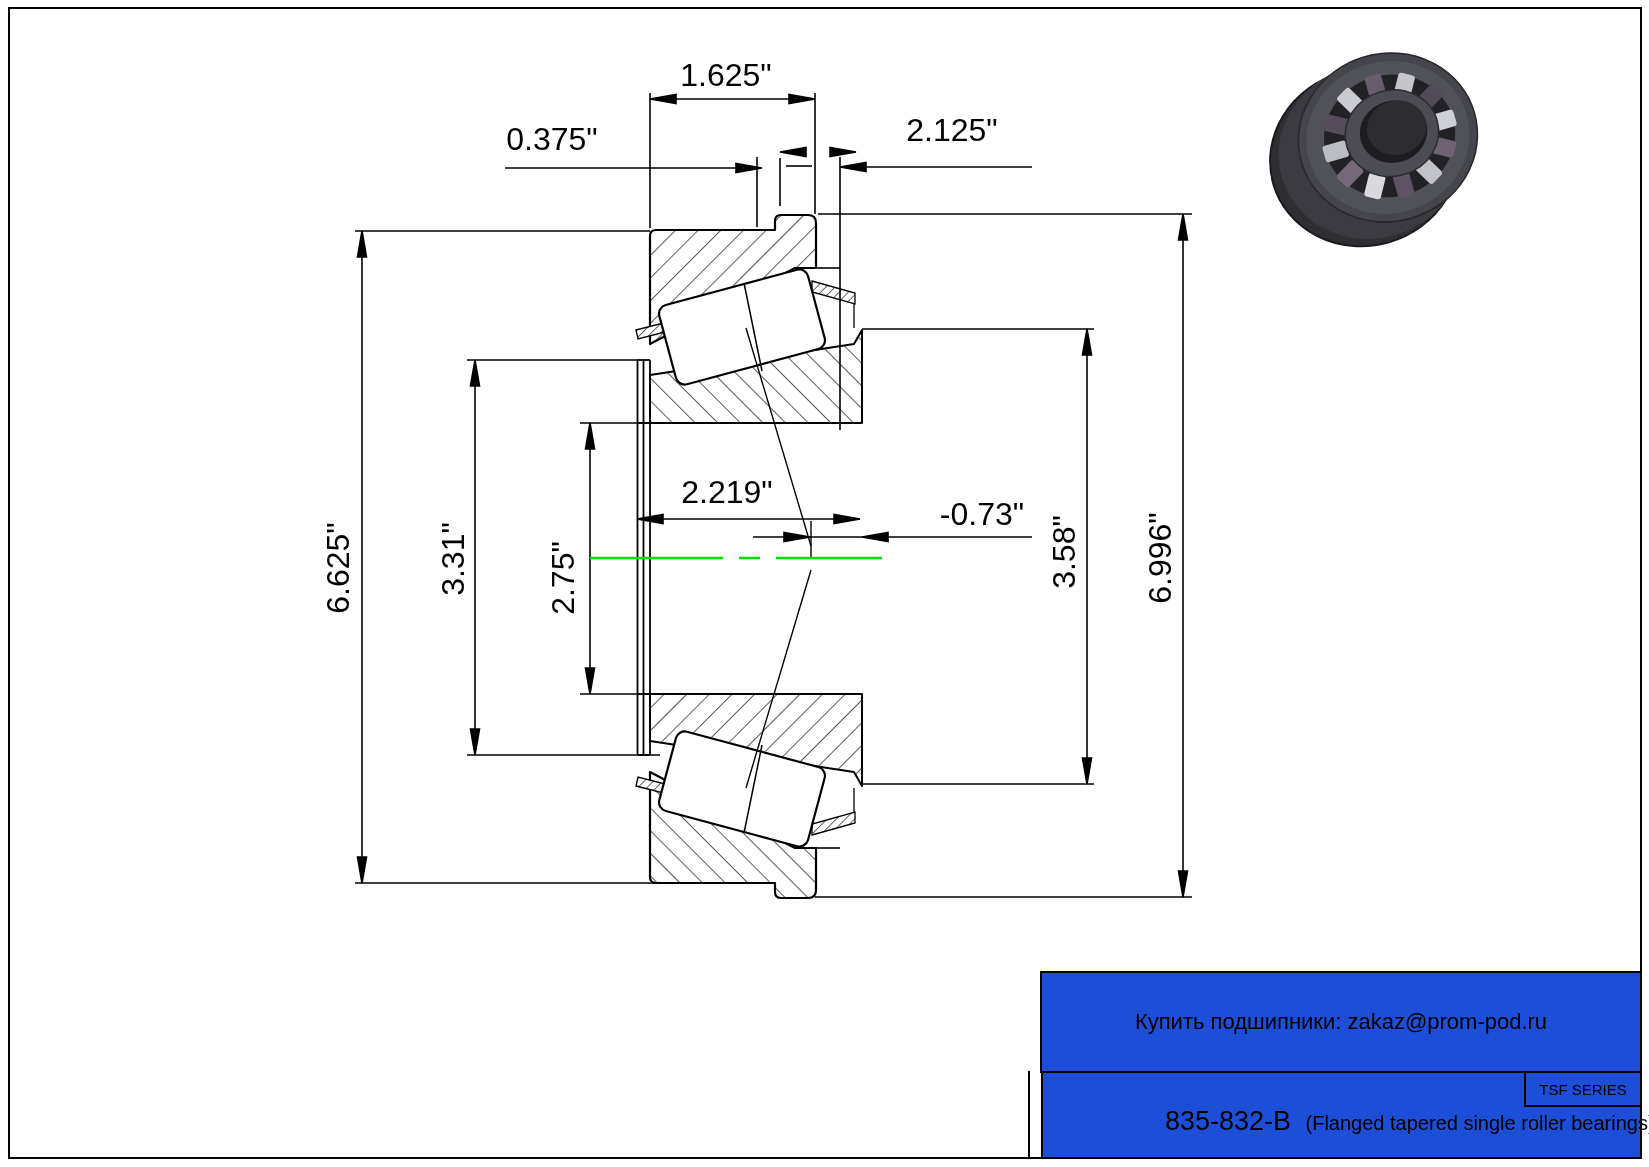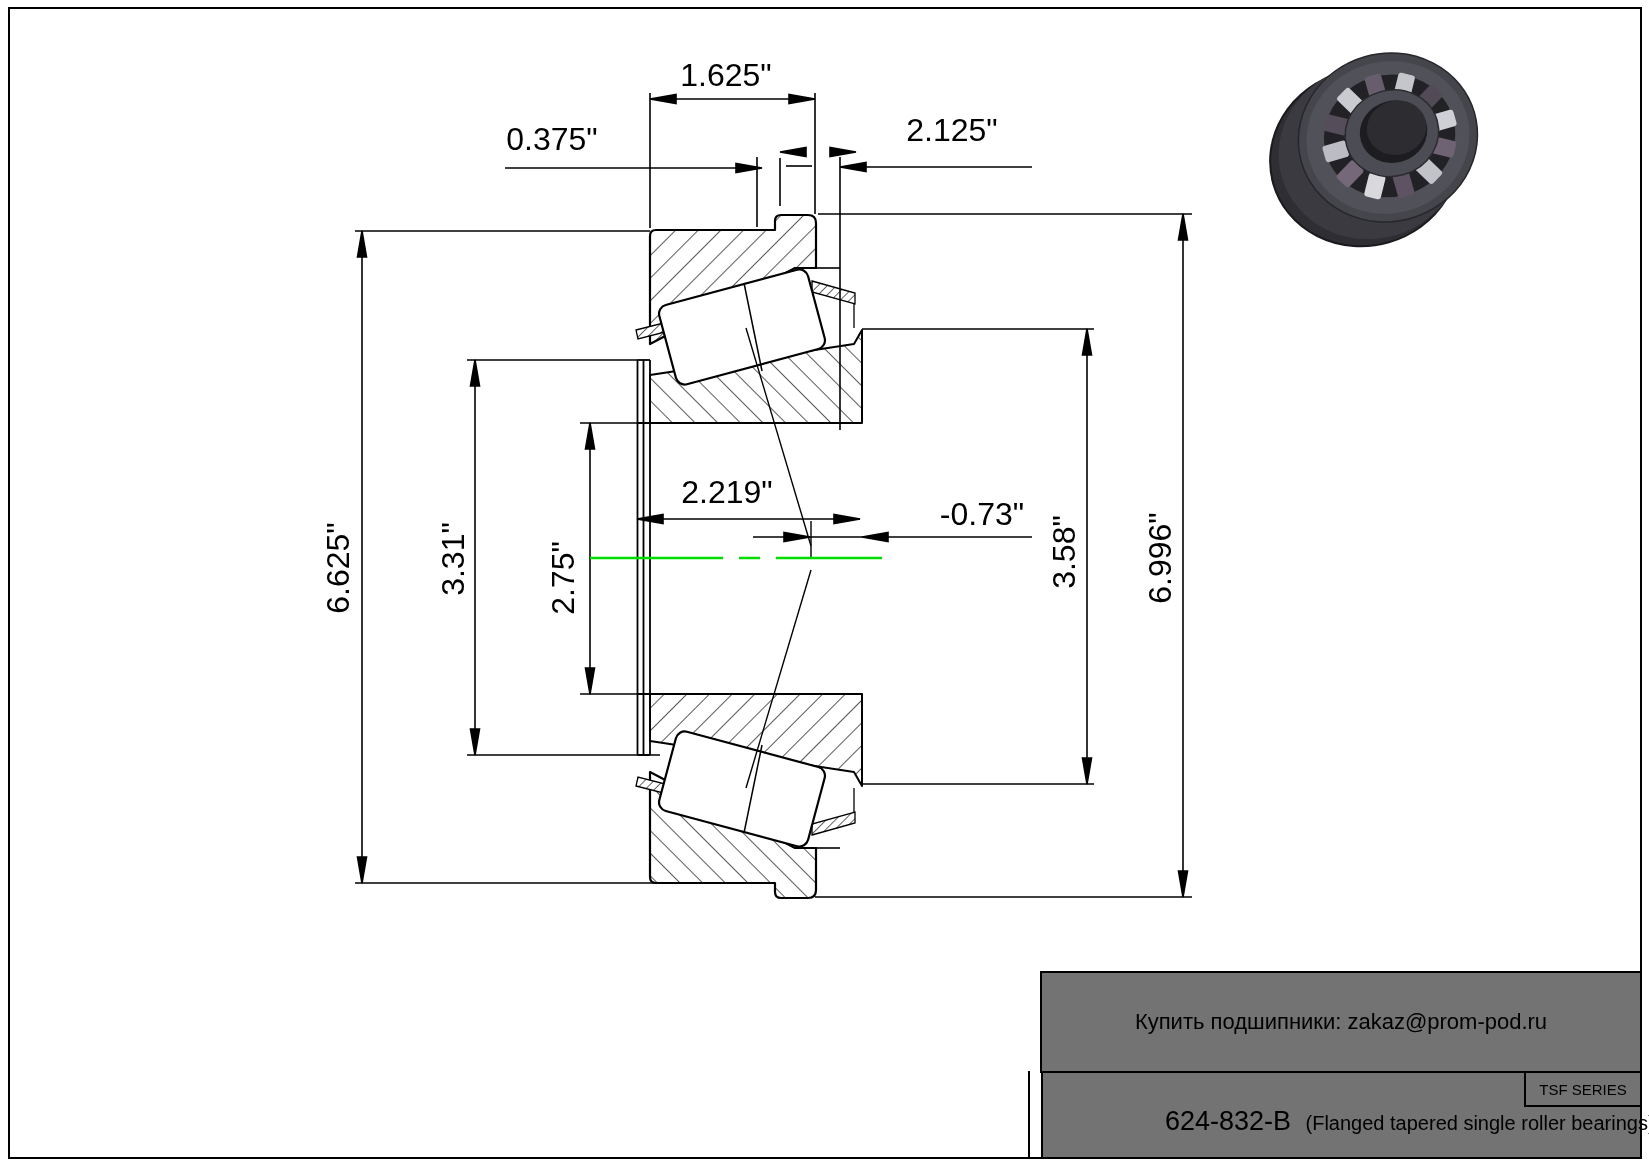--- a/index.html
+++ b/index.html
@@ -5,21 +5,21 @@
   html,body{margin:0;padding:0;background:#ffffff;}
   #sheet{position:relative;width:1649px;height:1167px;background:#ffffff;overflow:hidden;
          font-family:"Liberation Sans",sans-serif;color:#000;}
   #sheet-border{position:absolute;left:8px;top:7px;width:1634px;height:1152px;
          border:2px solid #000;box-sizing:border-box;}
   svg{position:absolute;left:0;top:0;}
   .dim-label{position:absolute;font-size:32px;line-height:1;white-space:nowrap;
          transform:translate(-50%,-50%);z-index:5;}
   .dim-label.v{transform:translate(-50%,-50%) rotate(-90deg);}
   
-  .tb-box{position:absolute;border:2px solid #000;box-sizing:border-box;background:#737373;}
+  .tb-box{position:absolute;border:2px solid #000;box-sizing:border-box;background:#1d4ed8;}
   #tb-note{left:1040px;top:971px;width:602px;height:102px;display:flex;align-items:center;
          justify-content:center;font-size:22px;}
   #tb-row2{left:1041px;top:1071px;width:601px;height:88px;}
   #tb-extra{position:absolute;left:1028px;top:1071px;height:88px;border-left:2px solid #000;}
   #tb-part-cell{left:1041px;top:1071px;width:112px;height:88px;display:flex;flex-direction:column;
          align-items:center;justify-content:center;font-size:28px;line-height:31px;}
   #tb-series{left:1524px;top:1071px;width:118px;height:36px;display:flex;align-items:center;
          justify-content:center;font-size:15px;}
   #tb-value{position:absolute;left:1165px;top:1106px;white-space:nowrap;z-index:4;}
   #tb-value .pn{font-size:27px;}
@@ -203,20 +203,20 @@
   <div class="dim-label v" style="left:563px;top:578px;">2.75"</div>
   <div class="dim-label v" style="left:1064px;top:552px;">3.58"</div>
   <div class="dim-label v" style="left:1160px;top:558px;">6.996"</div>
 
   <div class="tb-box" id="tb-note">
     <span>Купить подшипники: zakaz@prom-pod.ru</span>
   </div>
   <div id="tb-extra"></div>
   <div class="tb-box" id="tb-row2"></div>
   <div id="tb-value">
-    <span class="pn">624-832-B</span>
+    <span class="pn">835-832-B</span>
     <span class="desc">(Flanged tapered single roller bearings)</span>
   </div>
   <div class="tb-box" id="tb-series">
     <span>TSF SERIES</span>
   </div>
 
 </div>
 
 </body></html>

